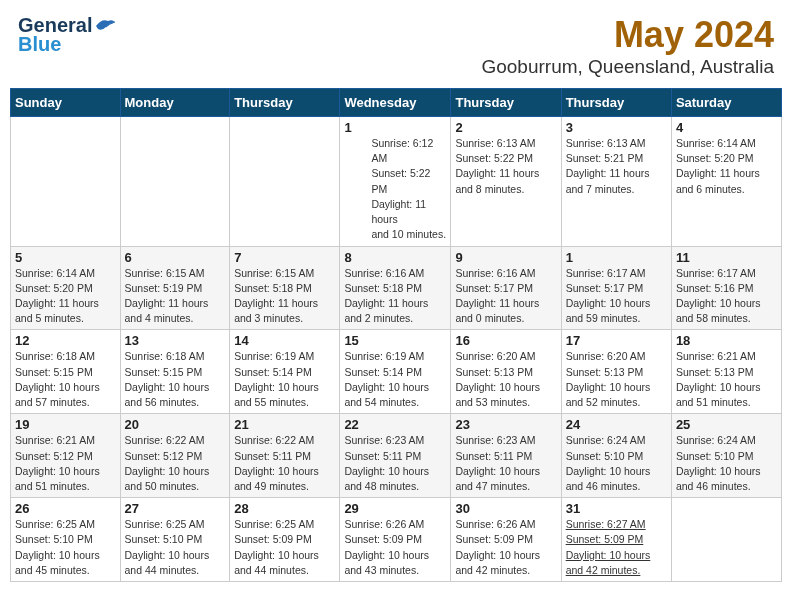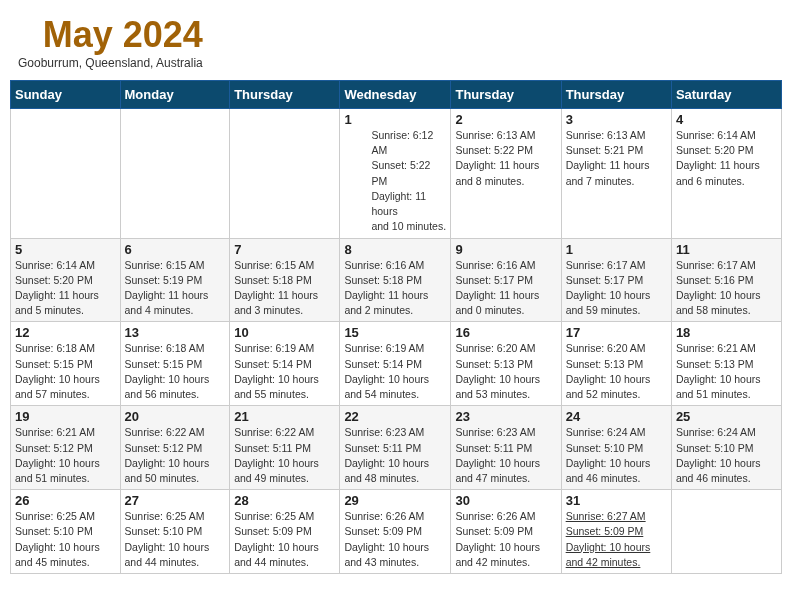--- a/index.html
+++ b/index.html
@@ -24,21 +24,21 @@
     }
     .title-area {
       text-align: right;
     }
     .month-title {
       font-size: 36px;
       font-weight: bold;
       color: #a16207;
     }
     .location-title {
-      font-size: 12px;
+      font-size: 19px;
       color: #333;
     }
     .calendar {
       width: 100%;
       border-collapse: collapse;
     }
     .calendar th {
       background: #0c4a6e;
       color: #fff;
       font-size: 13px;
@@ -70,20 +70,30 @@
       line-height: 1.45;
     }
     .empty-cell {
       background: #fff !important;
     }
   </style>
 </head>
 <body>
 
 <div class="header">
+  <div class="logo">
+    <div style="display:flex; align-items:center;">
+      <span style="font-size:20px; font-weight:bold; color:#1a3a5c;">General</span>
+      <svg width="22" height="18" viewBox="0 0 22 18" style="margin-left:2px;">
+        <path d="M2,9 Q8,1 14,4 Q18,2 21,5 Q16,6 12,10 Q8,14 4,12 Z" fill="#2a6db5"></path>
+        <path d="M12,10 Q15,7 21,5" stroke="#2a6db5" fill="none" stroke-width="1"></path>
+      </svg>
+    </div>
+    <span style="font-size:20px; font-weight:bold; color:#2a8fd1; margin-top:-4px;">Blue</span>
+  </div>
   <div class="title-area">
     <div class="month-title">May 2024</div>
     <div class="location-title">Gooburrum, Queensland, Australia</div>
   </div>
 </div>
 
 <table class="calendar">
   <thead>
     <tr id="weekday-row">
         <th>Sunday</th>
@@ -189,21 +199,21 @@
 and 57 minutes.</div>
         </td>
         <td>
           <div class="day-num">13</div>
           <div class="day-info" style="white-space: pre-line;">Sunrise: 6:18 AM
 Sunset: 5:15 PM
 Daylight: 10 hours
 and 56 minutes.</div>
         </td>
         <td>
-          <div class="day-num">10</div>
+          <div class="day-num">14</div>
           <div class="day-info" style="white-space: pre-line;">Sunrise: 6:19 AM
 Sunset: 5:14 PM
 Daylight: 10 hours
 and 55 minutes.</div>
         </td>
         <td>
           <div class="day-num">15</div>
           <div class="day-info" style="white-space: pre-line;">Sunrise: 6:19 AM
 Sunset: 5:14 PM
 Daylight: 10 hours

